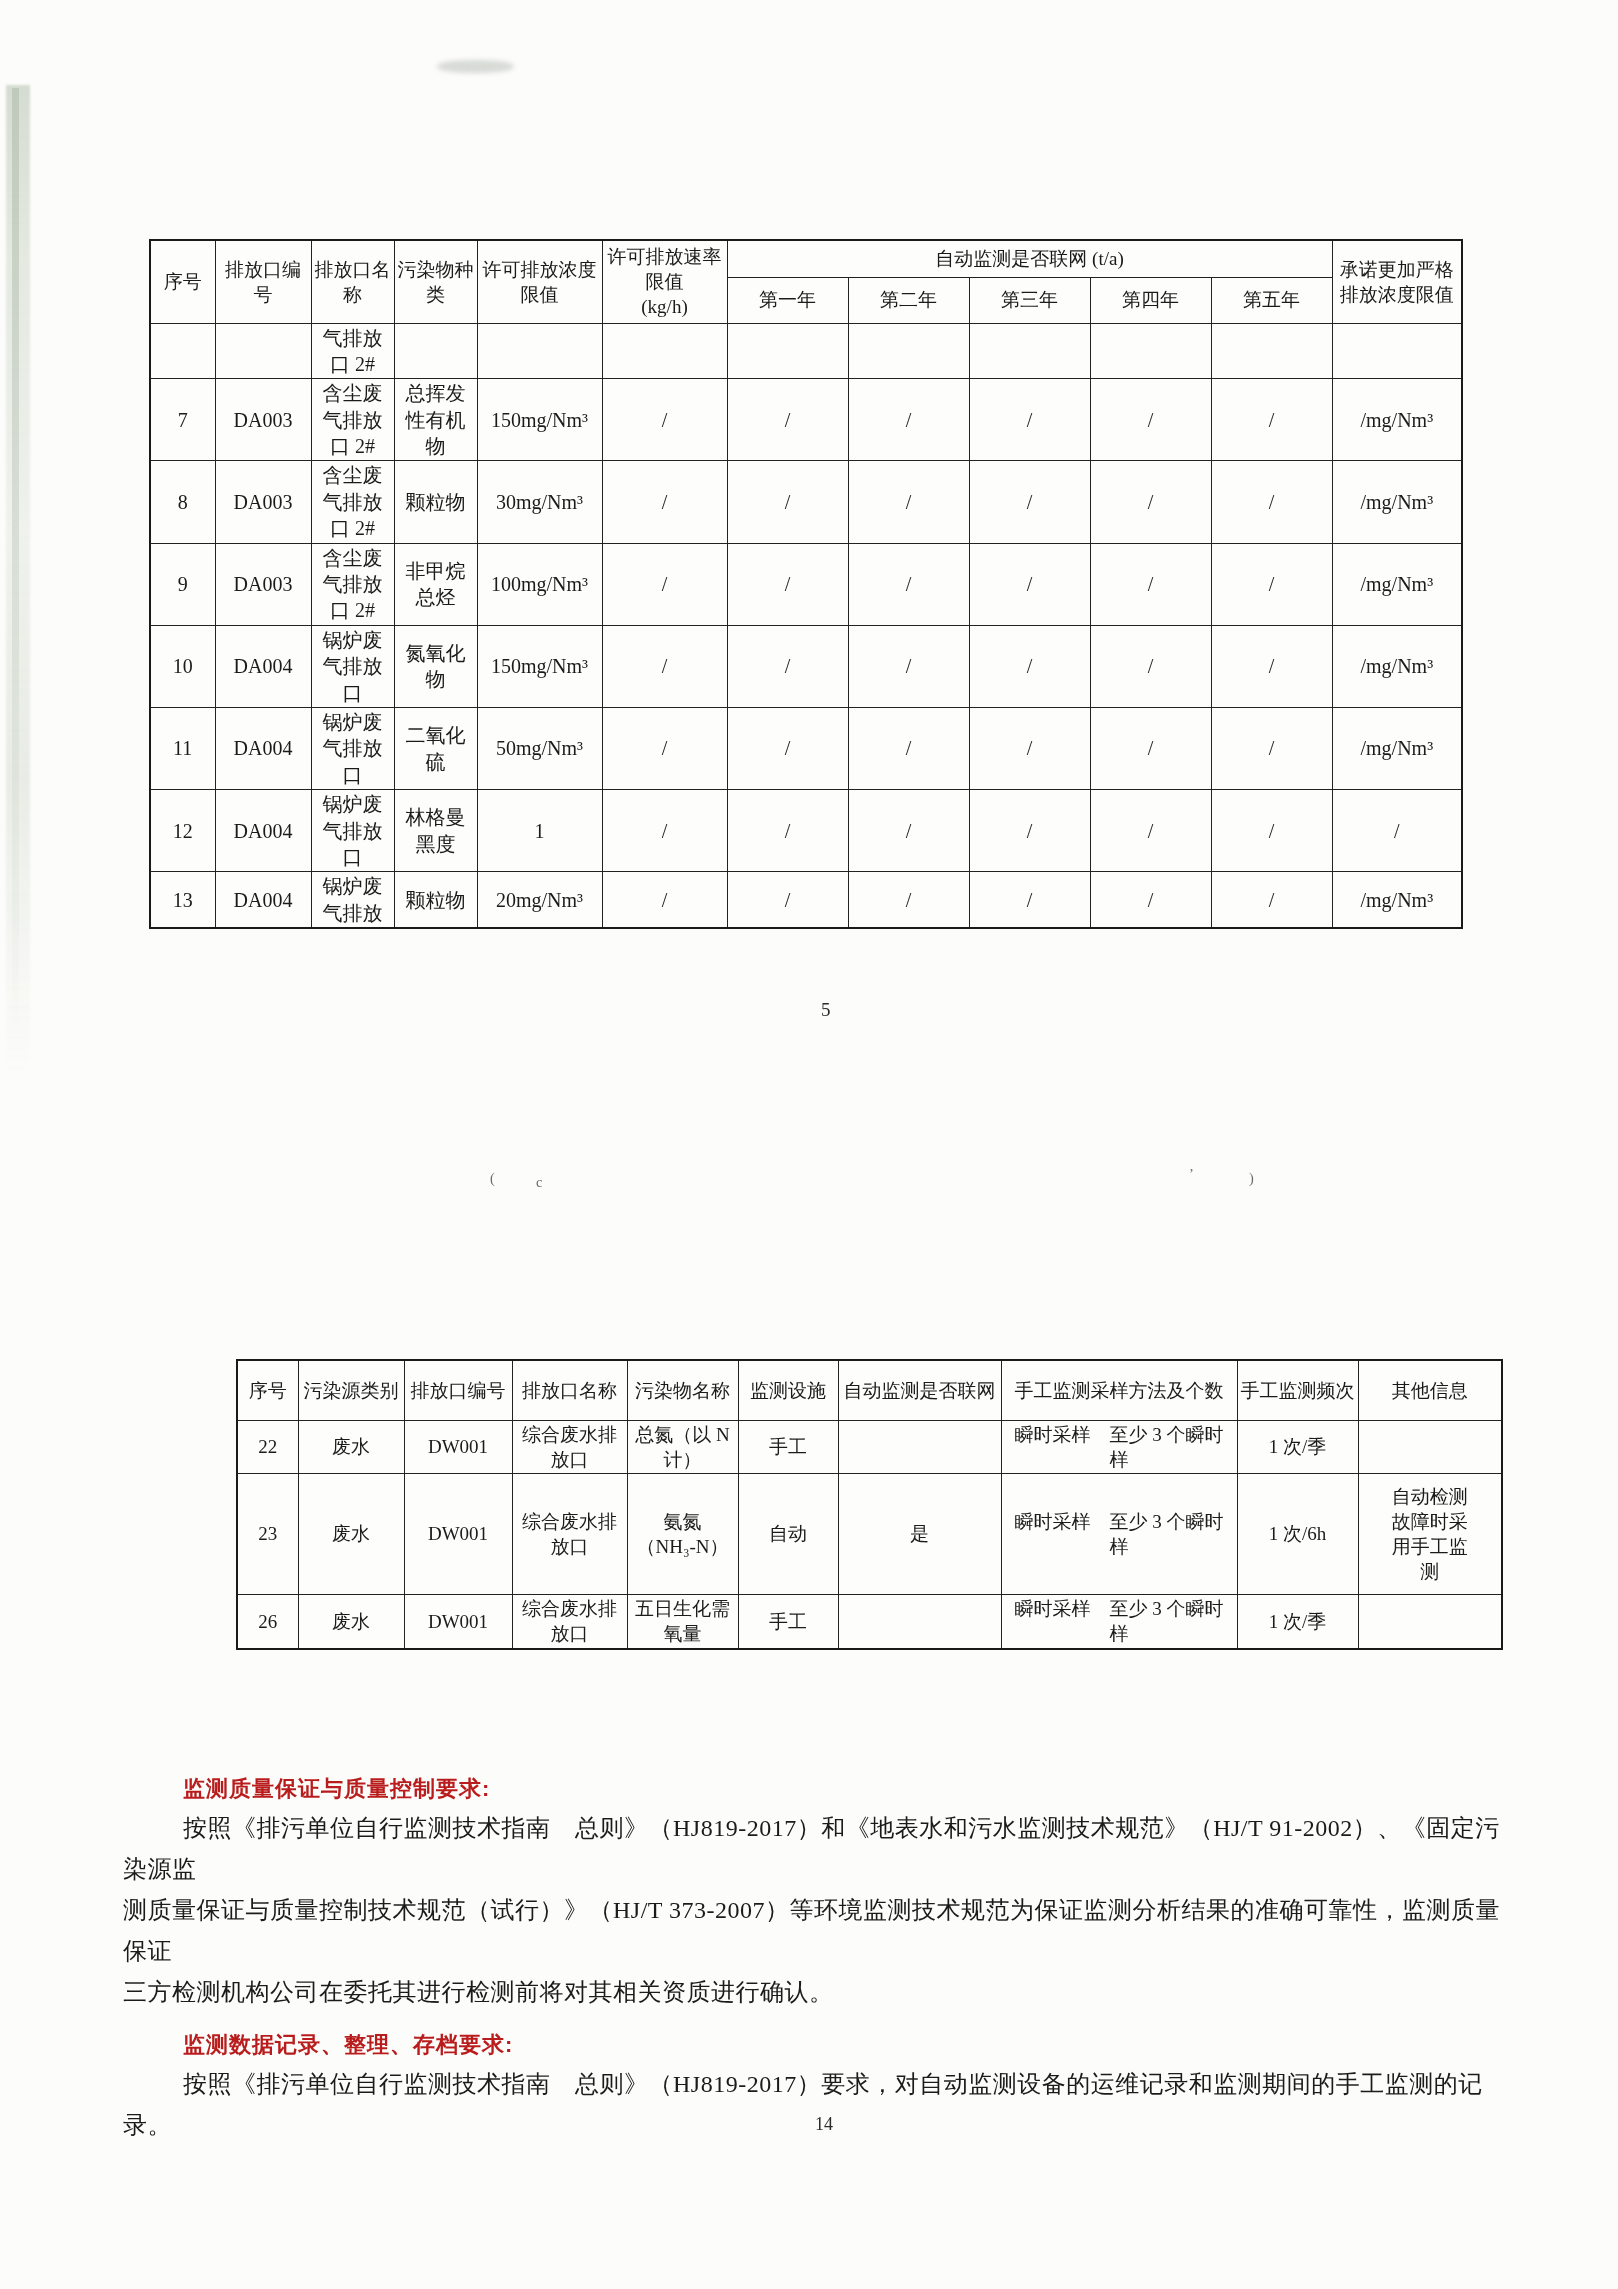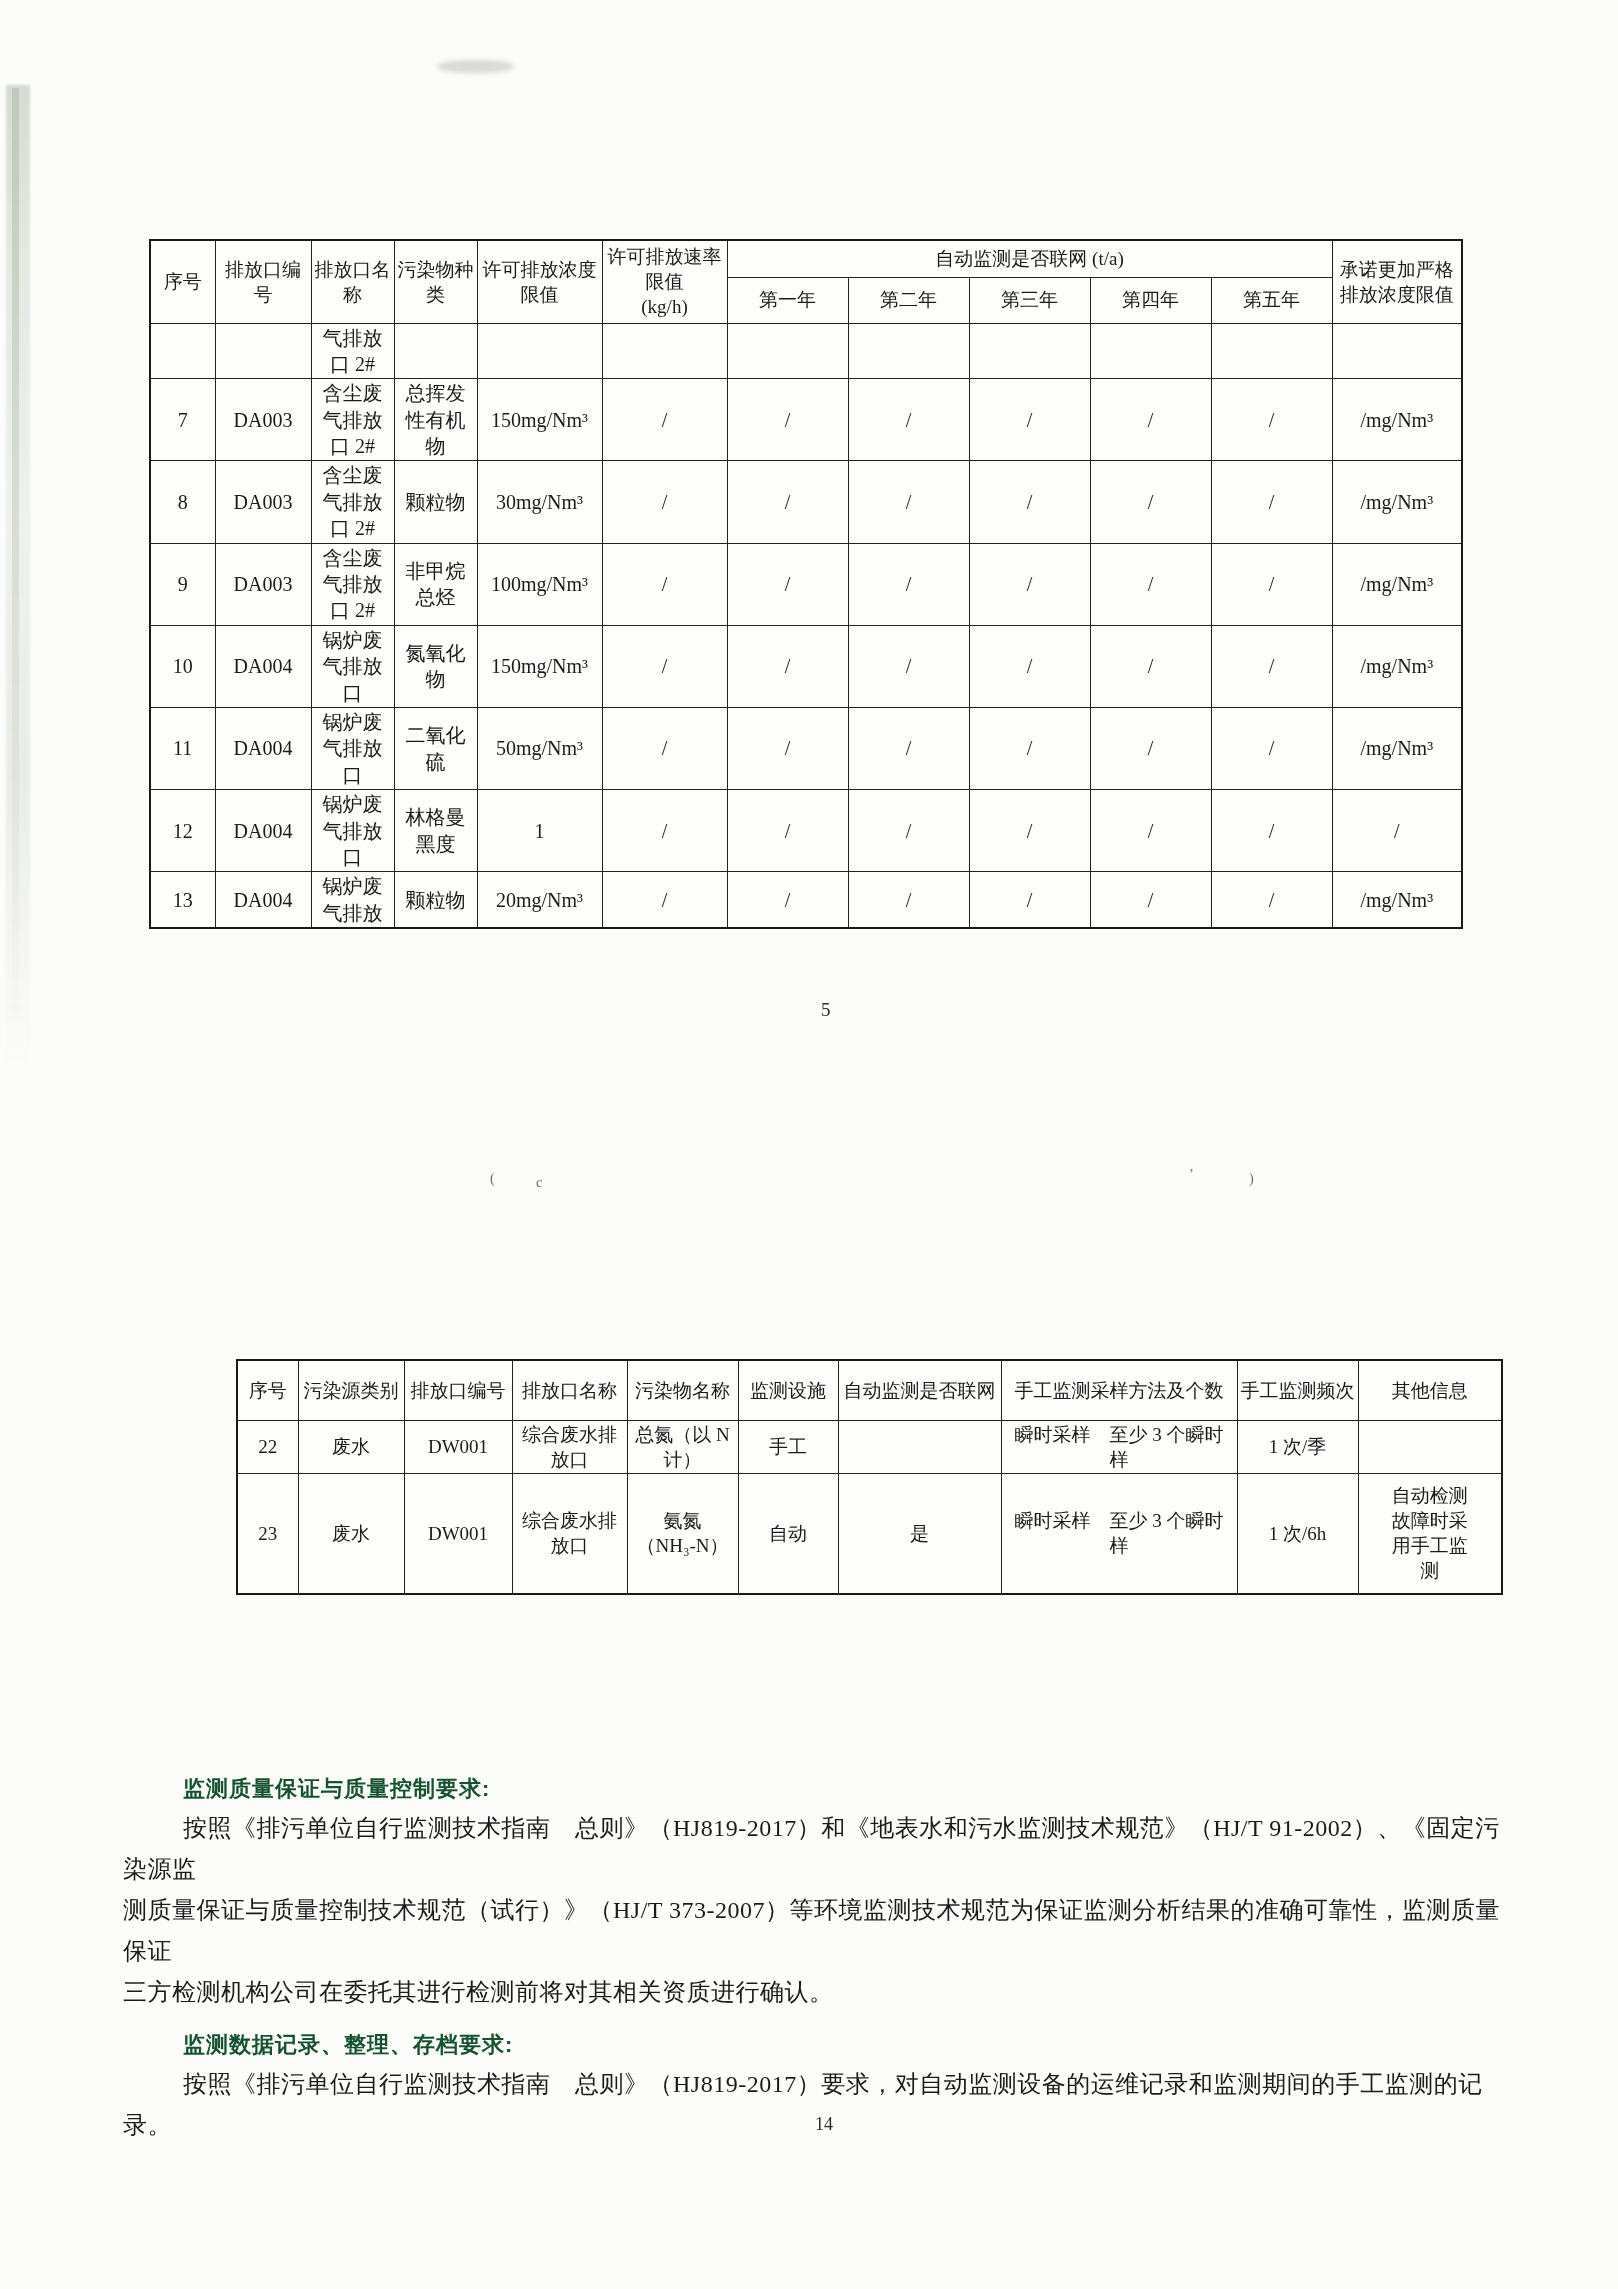--- a/index.html
+++ b/index.html
@@ -21,21 +21,21 @@
   }
   #t1{left:149px;top:239px;width:1311px;}
   #t1 th{font-size:19px;}
   #t1 td{font-size:20px;}
   #t2{left:236px;top:1359px;width:1266px;}
   #t2 th,#t2 td{font-size:19px;}
   
   .text-block{position:absolute;left:123px;top:1770px;width:1395px;}
   .tb-heading{font-size:22px;font-weight:700;padding-left:60px;
     font-family:"Liberation Sans","DejaVu Sans",sans-serif;
-    letter-spacing:1px;line-height:38px;color:#14532d;}
+    letter-spacing:1px;line-height:38px;color:#b91c1c;}
   .tb-line{font-size:24px;line-height:41px;letter-spacing:0.5px;}
   .tb-indent{text-indent:60px;}
   .tb-gap{height:13.4px;}
   
   .pgnum{position:absolute;font-size:19px;color:#2a2a2a;}
   
   .strip{
     position:absolute;left:5.8px;top:85px;width:24px;height:990px;
     background:linear-gradient(180deg,
       rgba(208,216,204,.9) 0%,rgba(221,227,217,.75) 18%,
@@ -302,20 +302,35 @@
         <td>自动</td>
         <td>是</td>
         <td>瞬时采样　至少 3 个瞬时
 样</td>
         <td>1 次/6h</td>
         <td>自动检测
 故障时采
 用手工监
 测</td>
       </tr>
+      <tr style="height:55px;">
+        <td>26</td>
+        <td>废水</td>
+        <td>DW001</td>
+        <td>综合废水排
+放口</td>
+        <td>五日生化需
+氧量</td>
+        <td>手工</td>
+        <td></td>
+        <td>瞬时采样　至少 3 个瞬时
+样</td>
+        <td>1 次/季</td>
+        <td></td>
+      </tr>
     </tbody>
   </table>
 
   <div class="text-block">
     <div class="tb-heading">监测质量保证与质量控制要求:</div>
     <div class="tb-line tb-indent">按照《排污单位自行监测技术指南　总则》（HJ819-2017）和《地表水和污水监测技术规范》（HJ/T 91-2002）、《固定污染源监</div>
     <div class="tb-line">测质量保证与质量控制技术规范（试行）》（HJ/T 373-2007）等环境监测技术规范为保证监测分析结果的准确可靠性，监测质量保证</div>
     <div class="tb-line">三方检测机构公司在委托其进行检测前将对其相关资质进行确认。</div>
     <div class="tb-gap"></div>
     <div class="tb-heading">监测数据记录、整理、存档要求:</div>

